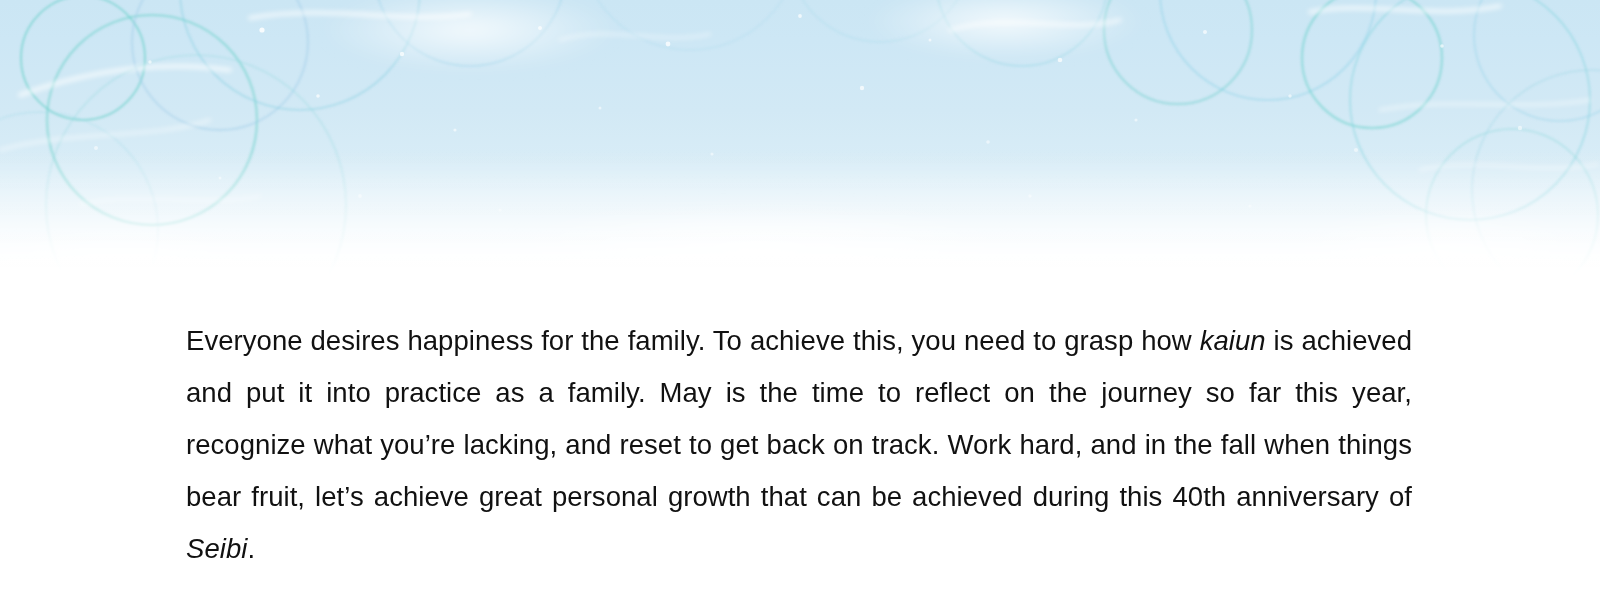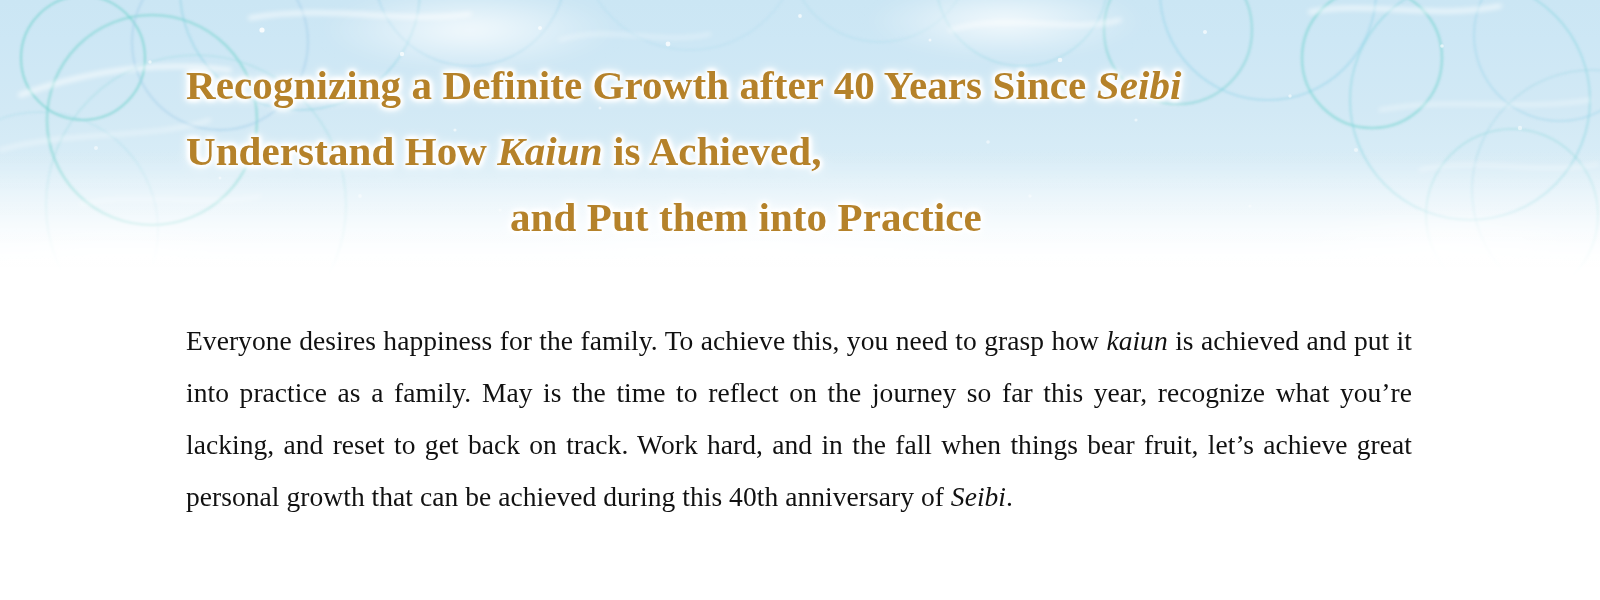--- a/index.html
+++ b/index.html
@@ -78,21 +78,21 @@
   .headline-line em {
     font-style: italic;
   }
 
   .body-copy {
     position: absolute;
     left: 186px;
     top: 287px;
     width: 1226px;
     color: #111111;
-    font-family: Liberation Serif, serif;
+    font-family: Liberation Sans, sans-serif;
     font-size: 27.5px;
     line-height: 52px;
     text-align: justify;
     text-justify: inter-word;
     letter-spacing: 0.05px;
   }
   .body-copy em { font-style: italic; }
 </style>
 </head>
 <body>
@@ -191,22 +191,17 @@
       <circle cx="1030" cy="196" r="1.7" opacity="0.42"></circle>
       <circle cx="1250" cy="206" r="1.5" opacity="0.38"></circle>
     </g>
 
     <rect x="0" y="150" width="1600" height="130" fill="url(#fadeDown)"></rect>
     <rect x="0" y="278" width="1600" height="322" fill="#ffffff"></rect>
   </svg>
 
   <div class="content">
 
-    <div class="headline">
-      <div class="headline-line"><span>Recognizing a Definite Growth after 40 Years Since </span><em>Seibi</em></div>
-      <div class="headline-line"><span>Understand How </span><em>Kaiun</em><span> is Achieved,</span></div>
-      <div class="headline-line indent-3"><span>and Put them into Practice</span></div>
-    </div>
 
     <p class="body-copy"><span>Everyone desires happiness for the family. To achieve this, you need to grasp how </span><em>kaiun</em><span> is achieved and put it into practice as a family. May is the time to reflect on the journey so far this year, recognize what you’re lacking, and reset to get back on track. Work hard, and in the fall when things bear fruit, let’s achieve great personal growth that can be achieved during this 40th anniversary of </span><em>Seibi</em><span>.</span></p>
 
   </div>
 </div>
 
 </body></html>

